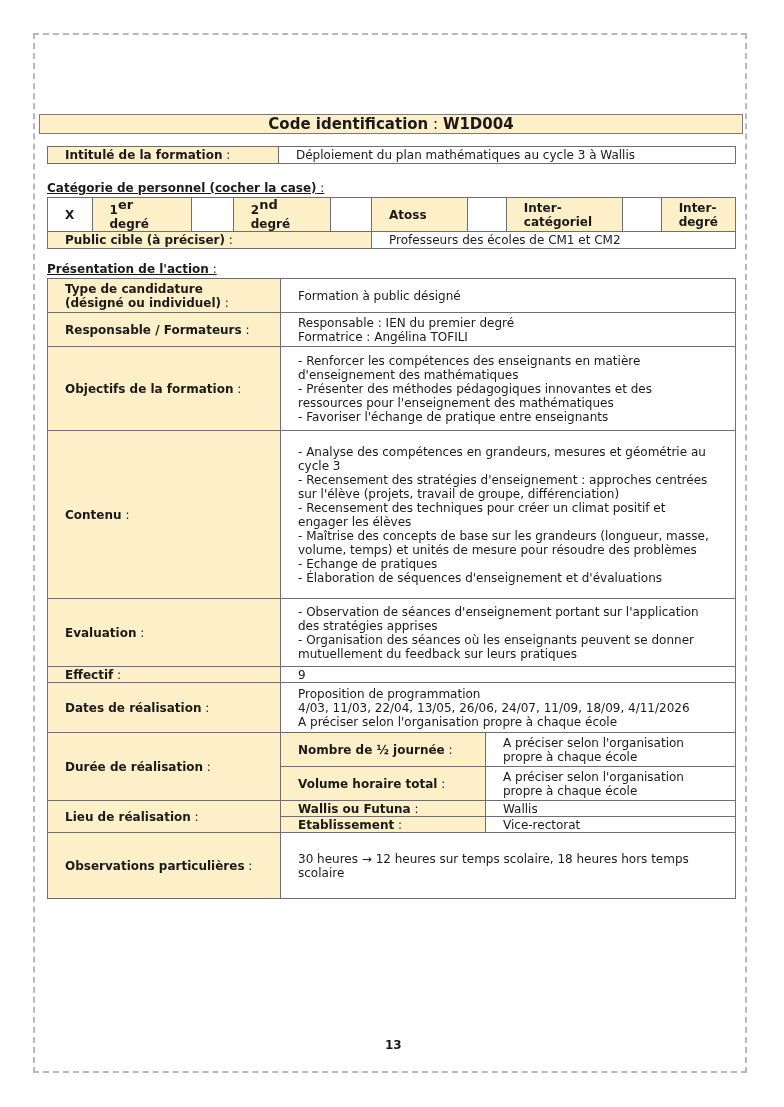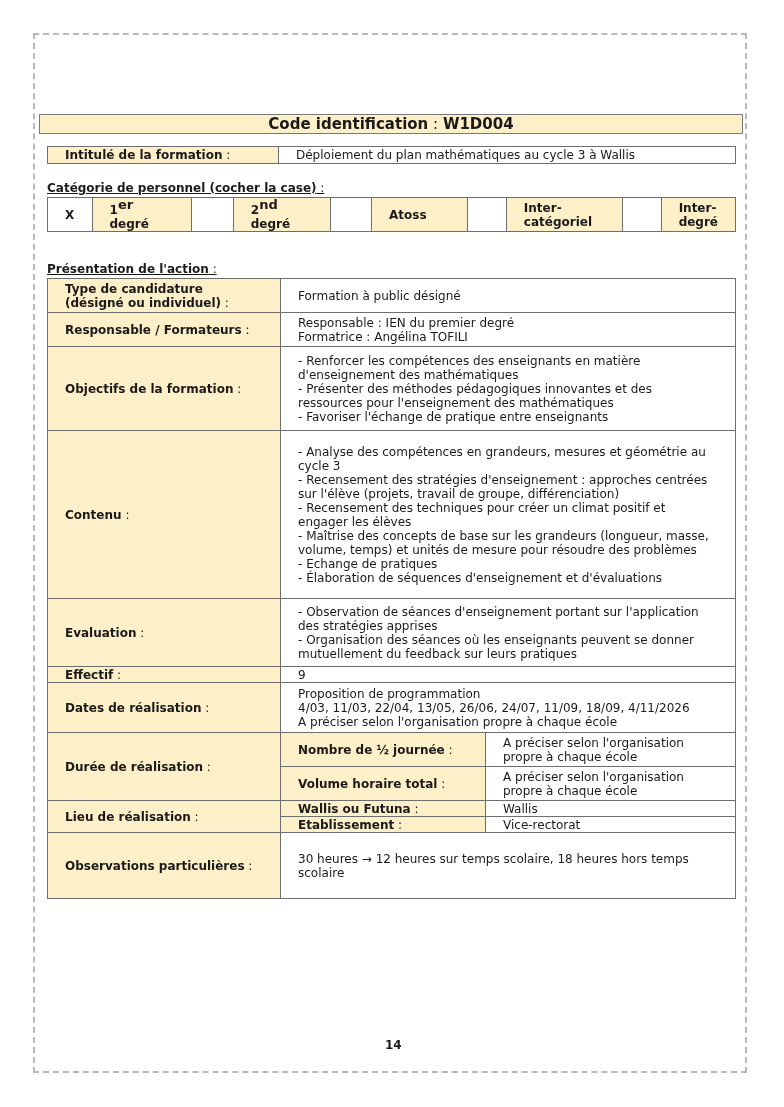--- a/index.html
+++ b/index.html
@@ -60,20 +60,24 @@
     <td style="width:10px; font-weight:bold;">X</td>
     <td class="lab" style="width:106px"><span>1</span><sup>er</sup><span> degré</span></td>
     <td style="width:18px"></td>
     <td class="lab" style="width:100px"><span>2</span><sup>nd</sup><span> degré</span></td>
     <td style="width:16px"></td>
     <td class="lab" style="width:100px">Atoss</td>
     <td style="width:10px"></td>
     <td class="lab" style="width:102px">Inter-catégoriel</td>
     <td style="width:10px"></td>
     <td class="lab">Inter-degré</td>
+  </tr>
+  <tr>
+    <td class="lab" colspan="5"><span>Public cible (à préciser)</span><span class="colon"> :</span></td>
+    <td colspan="5">Professeurs des écoles de CM1 et CM2</td>
   </tr>
 </tbody>
   </table>
 
 <div class="section-title" style="left:47px; top:262px;"><span>Présentation de l'action</span><span class="colon"> :</span></div>
 
 <table class="pres">
   <tbody>
       <tr style="height:34px">
     <td class="lab"><span>Type de candidature (désigné ou individuel)</span><span class="colon"> :</span></td>
@@ -142,13 +146,13 @@
     <td class="mini-lab"><span>Etablissement</span><span style="font-weight:normal"> :</span></td>
     <td>Vice-rectorat</td>
   </tr>
   <tr style="height:66px">
     <td class="lab"><span>Observations particulières</span><span class="colon"> :</span></td>
     <td colspan="2">30 heures → 12 heures sur temps scolaire, 18 heures hors temps scolaire</td>
   </tr>
 </tbody>
   </table>
 
-<div class="page-num">14</div>
+<div class="page-num">13</div>
 
 </body></html>

